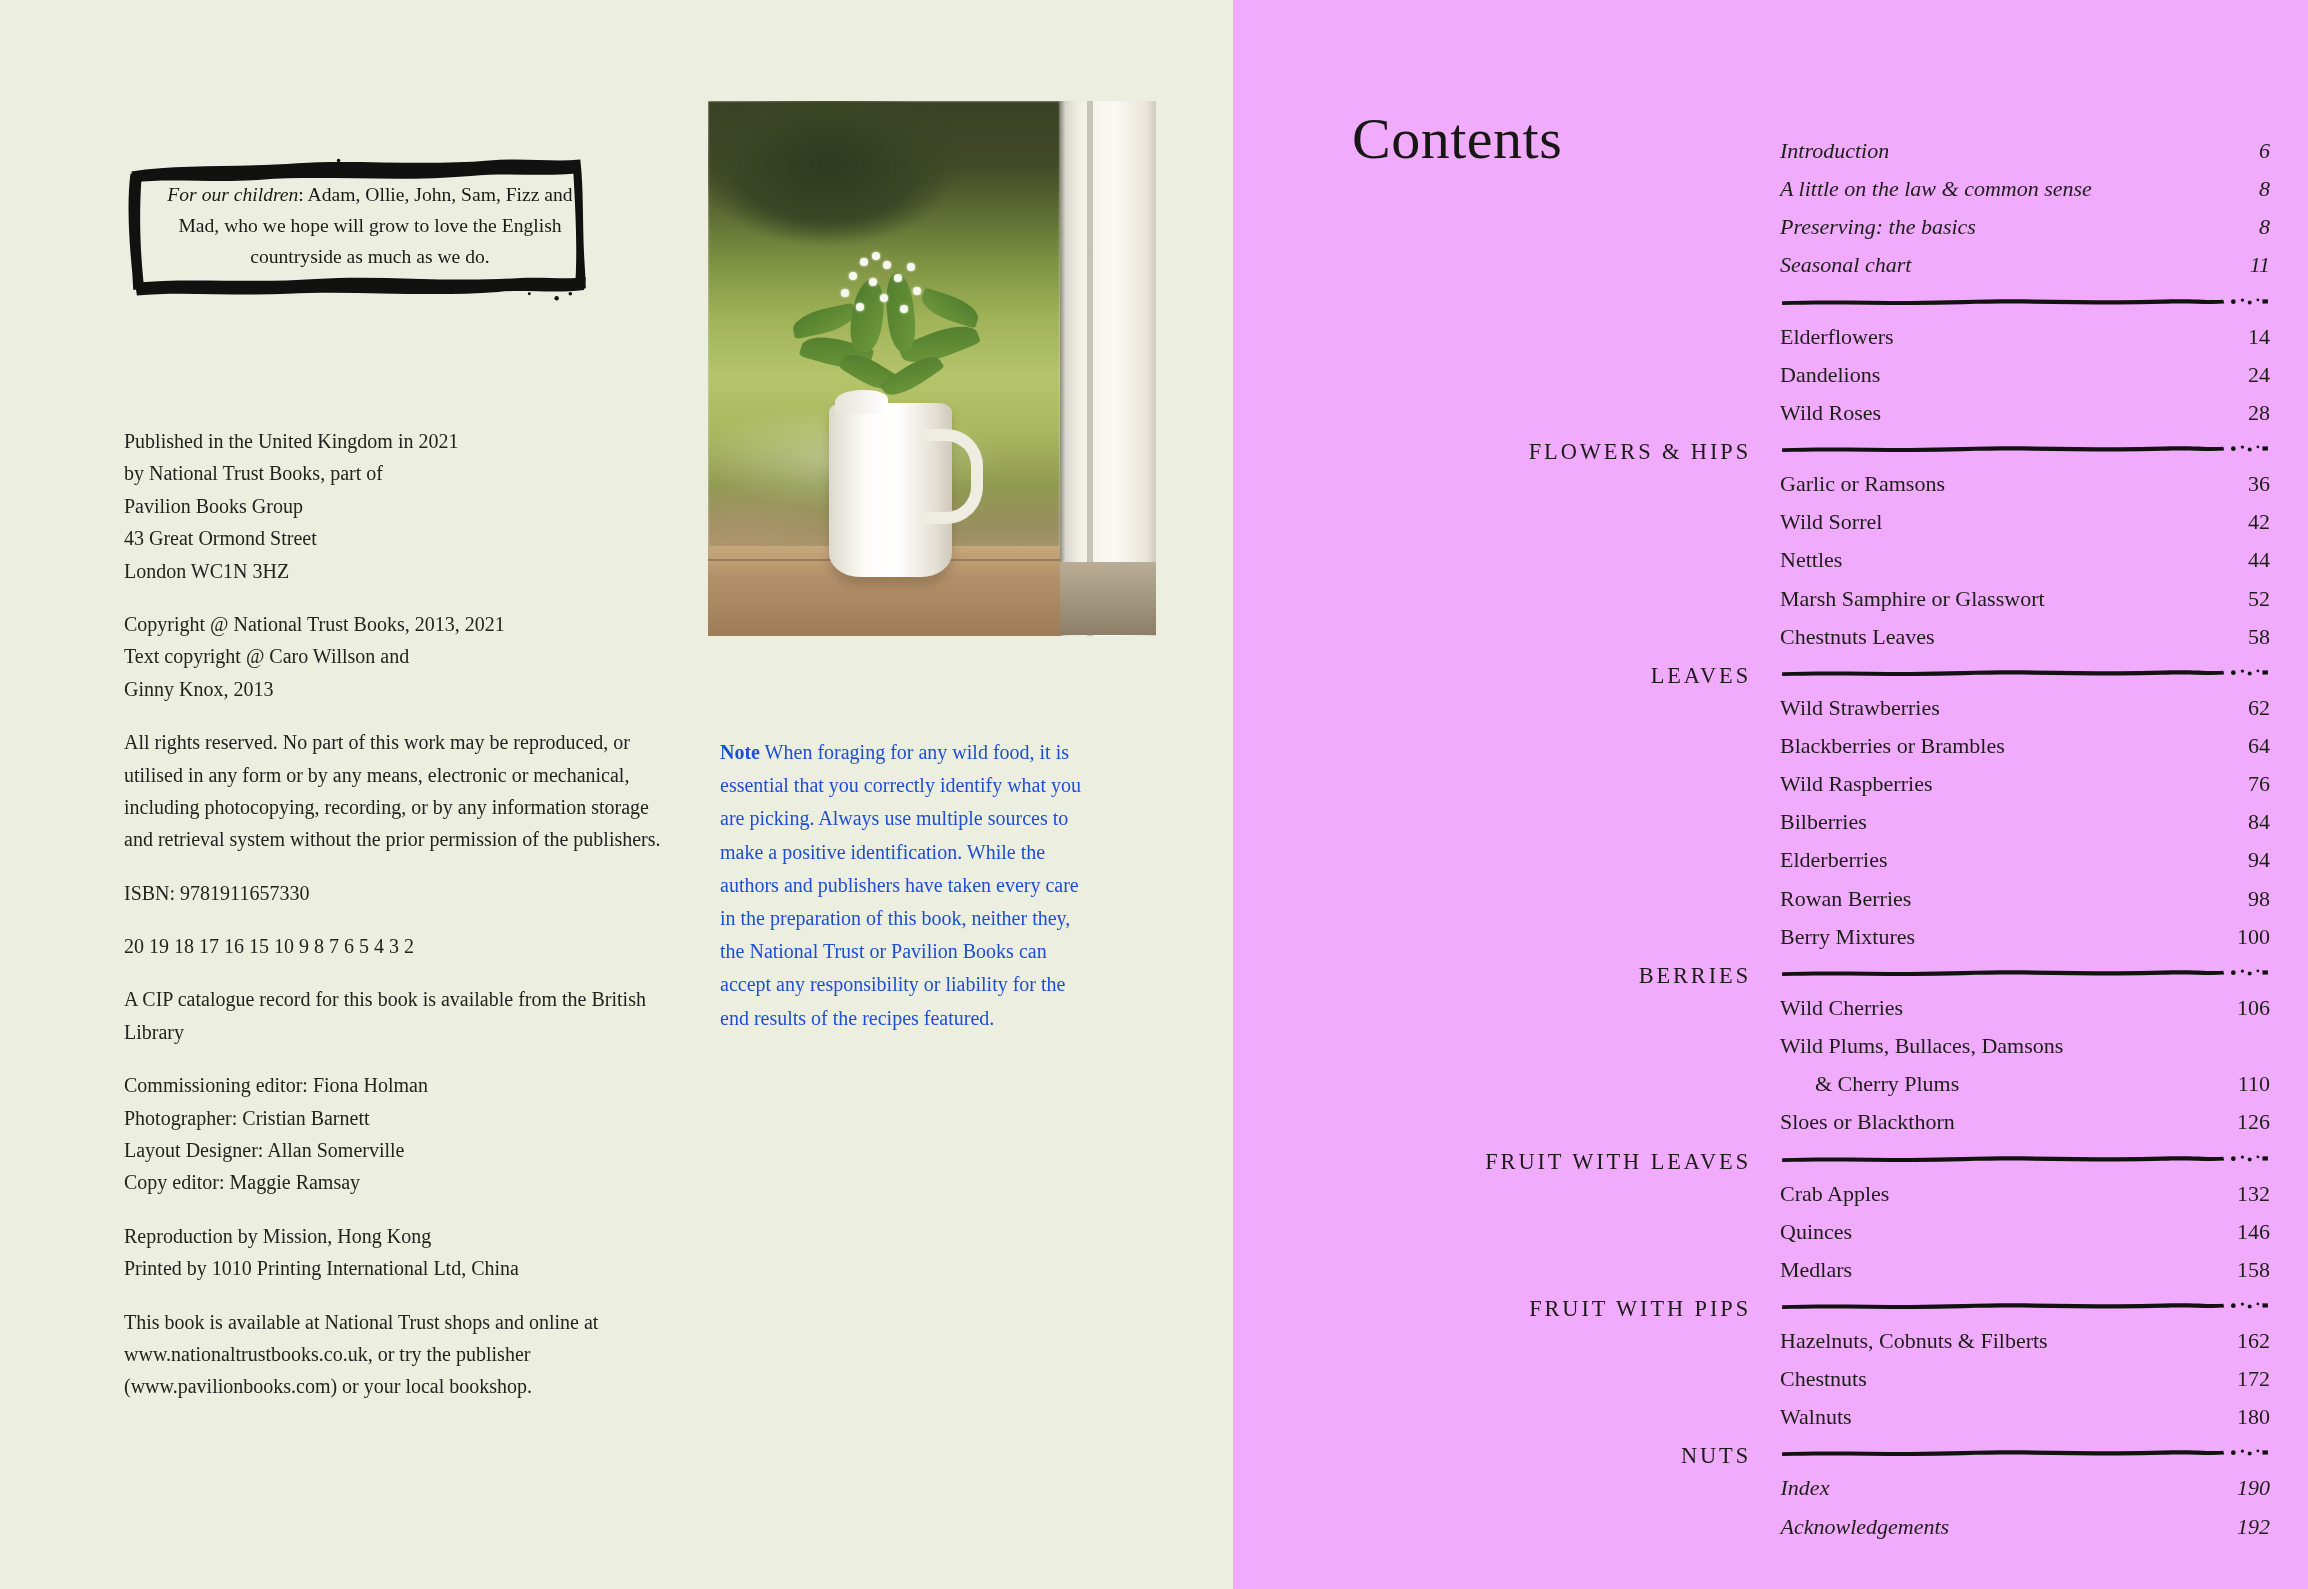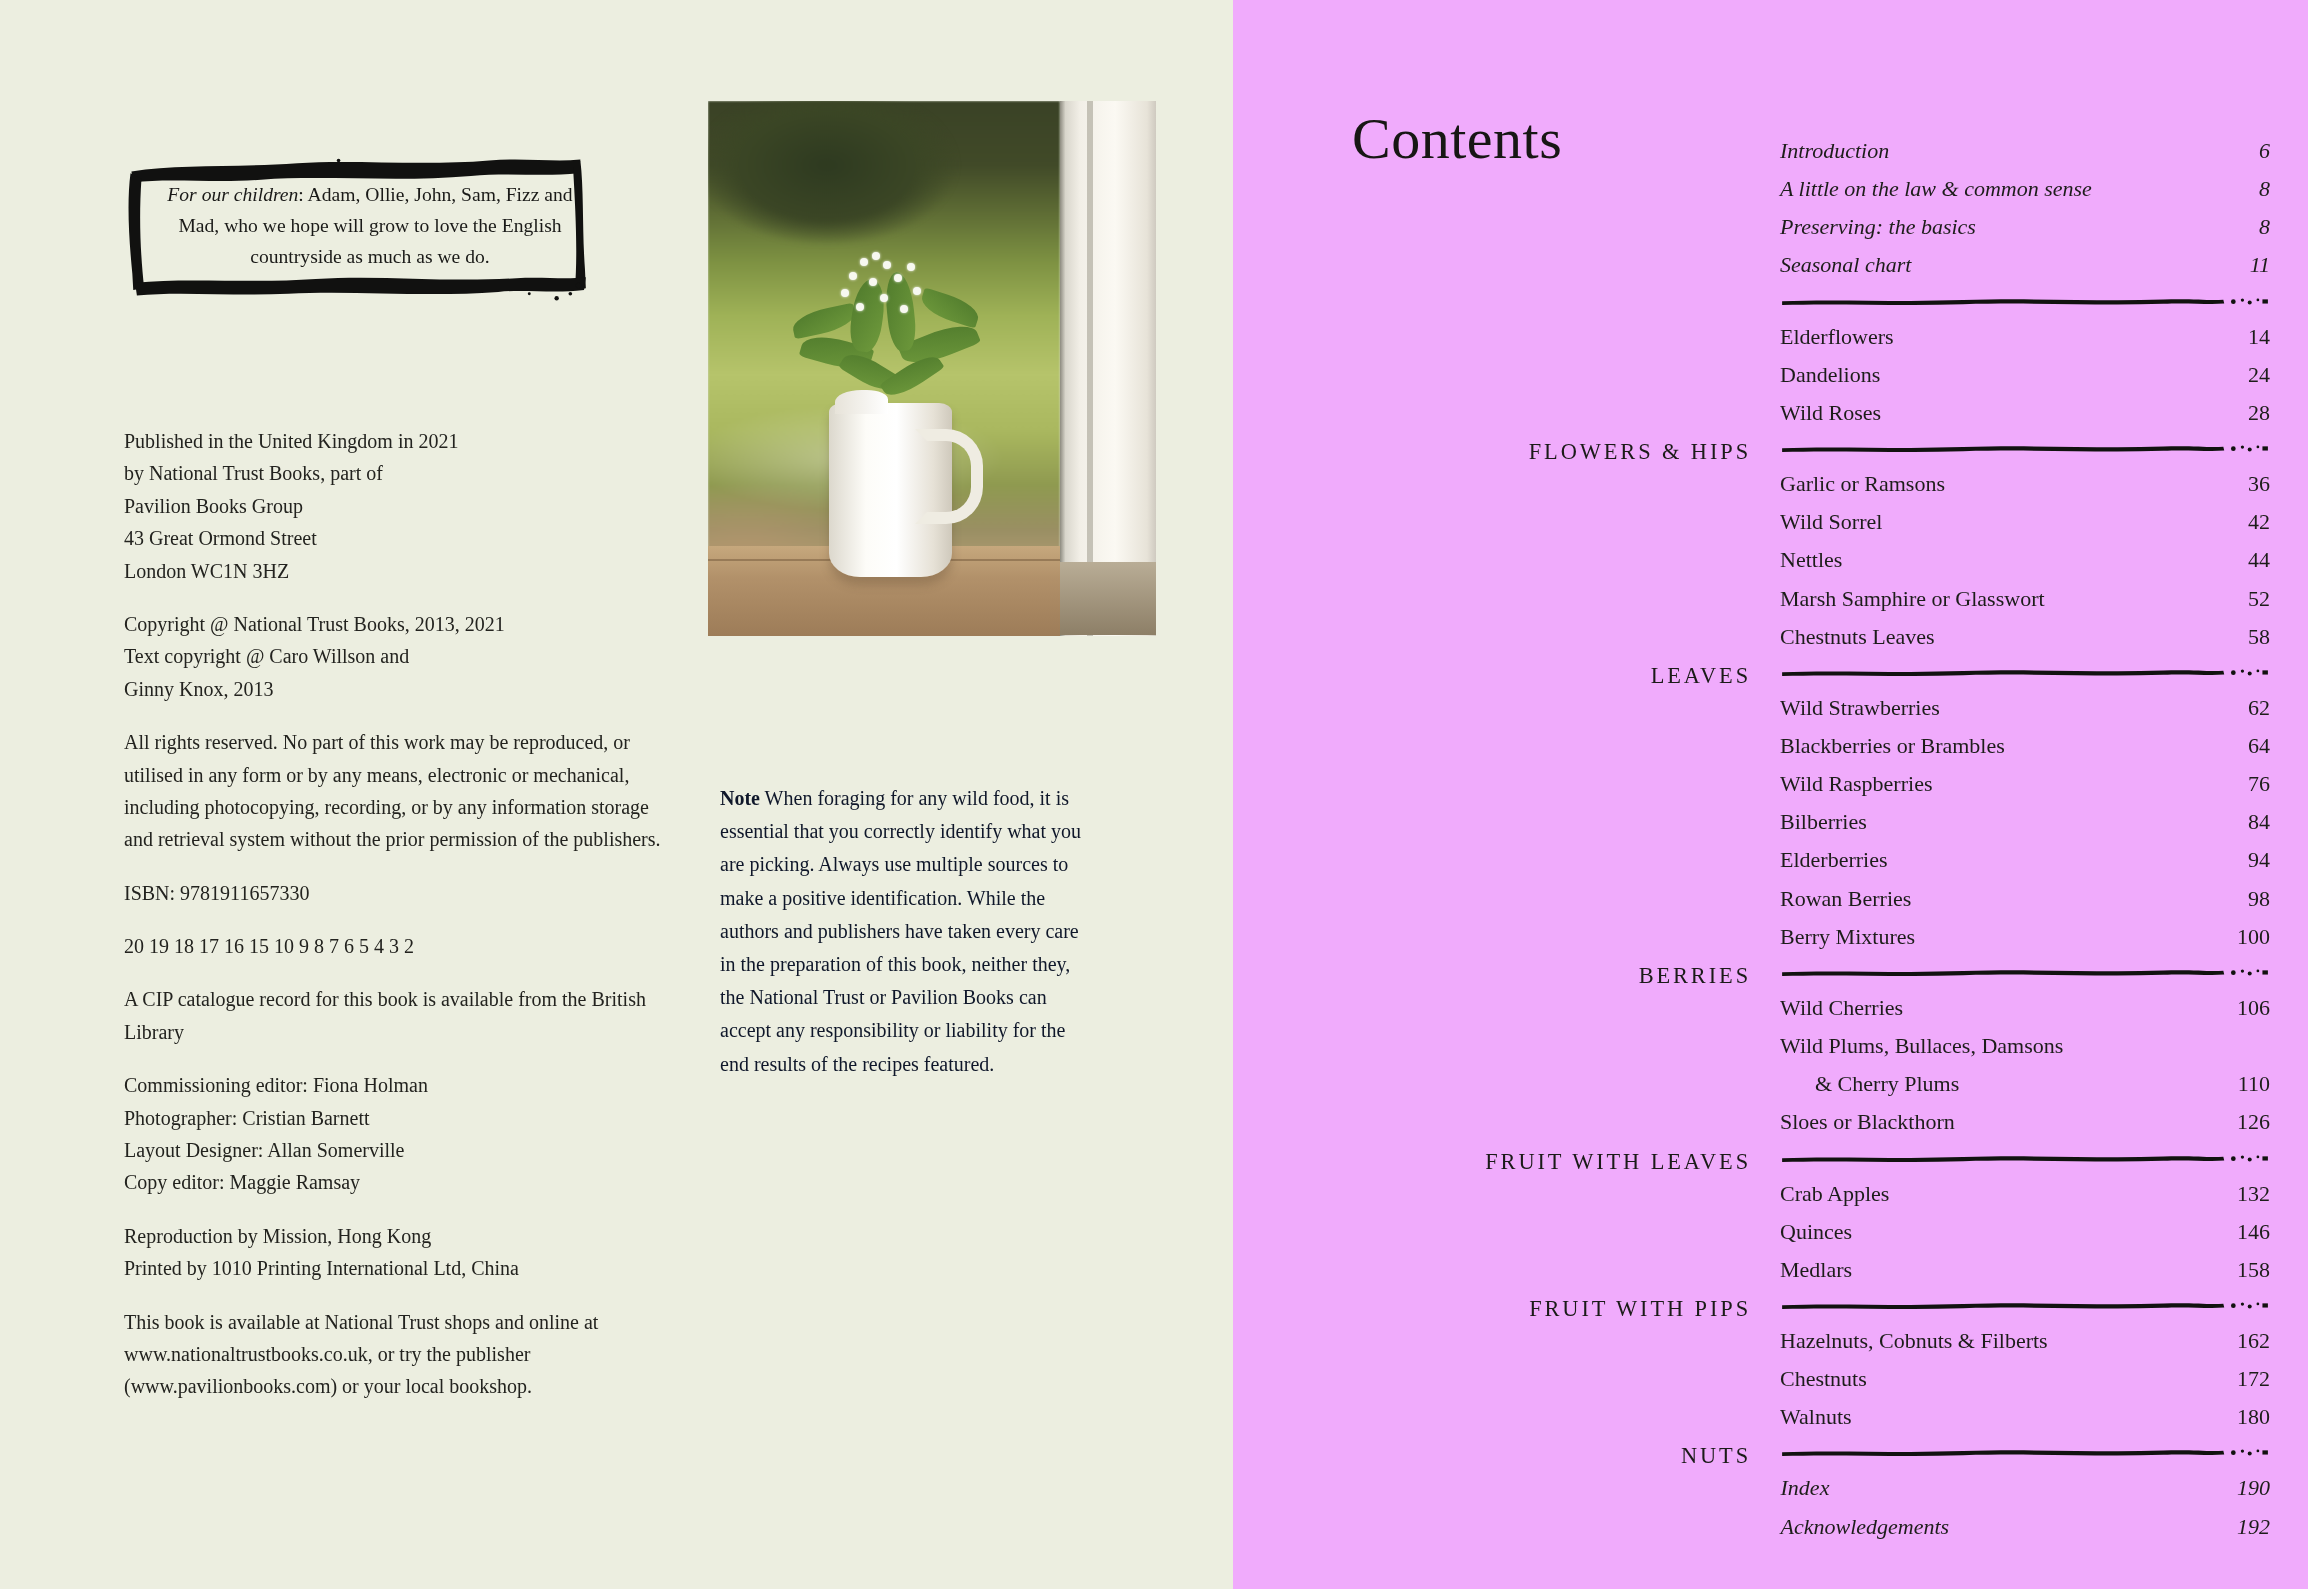--- a/index.html
+++ b/index.html
@@ -156,22 +156,21 @@
   }
 
   
   .note {
     position: absolute;
     left: 720px;
     top: 736px;
     width: 361px;
     font-size: 20px;
     line-height: 1.66;
-    color: #0f172a;
-    margin-top: 46px;
+    color: #1d4ed8;
   }
   .note b { font-weight: bold; }
 
   
   .contents-title {
     position: absolute;
     left: 119px;
     top: 105px;
     font-size: 58px;
     letter-spacing: 0.5px;

